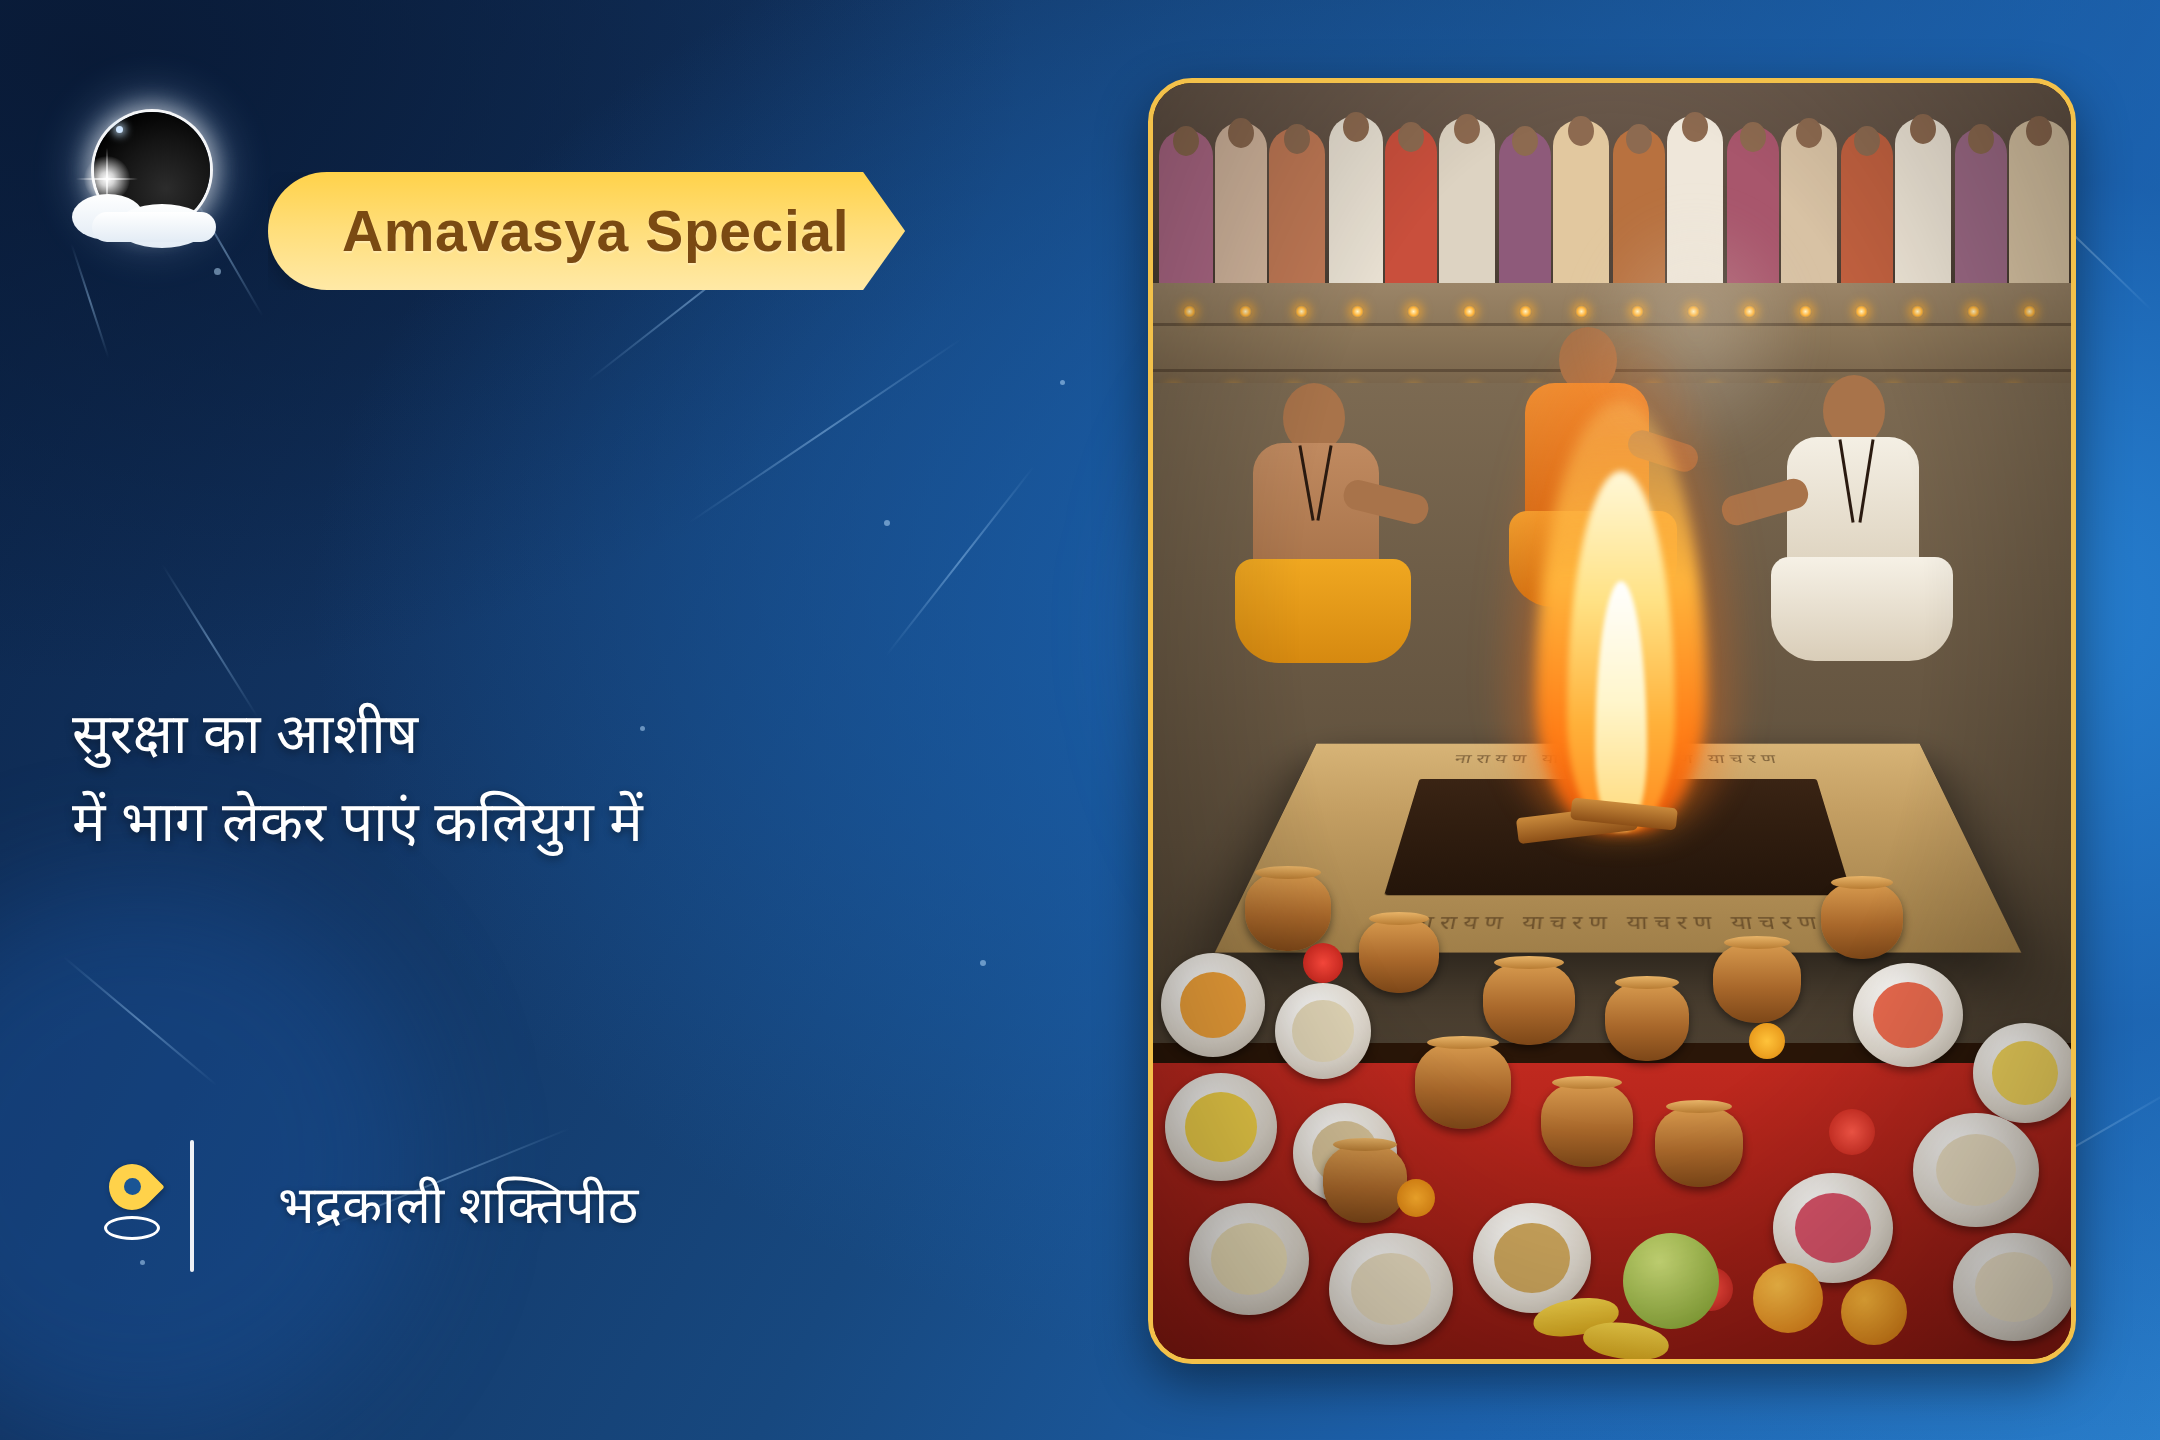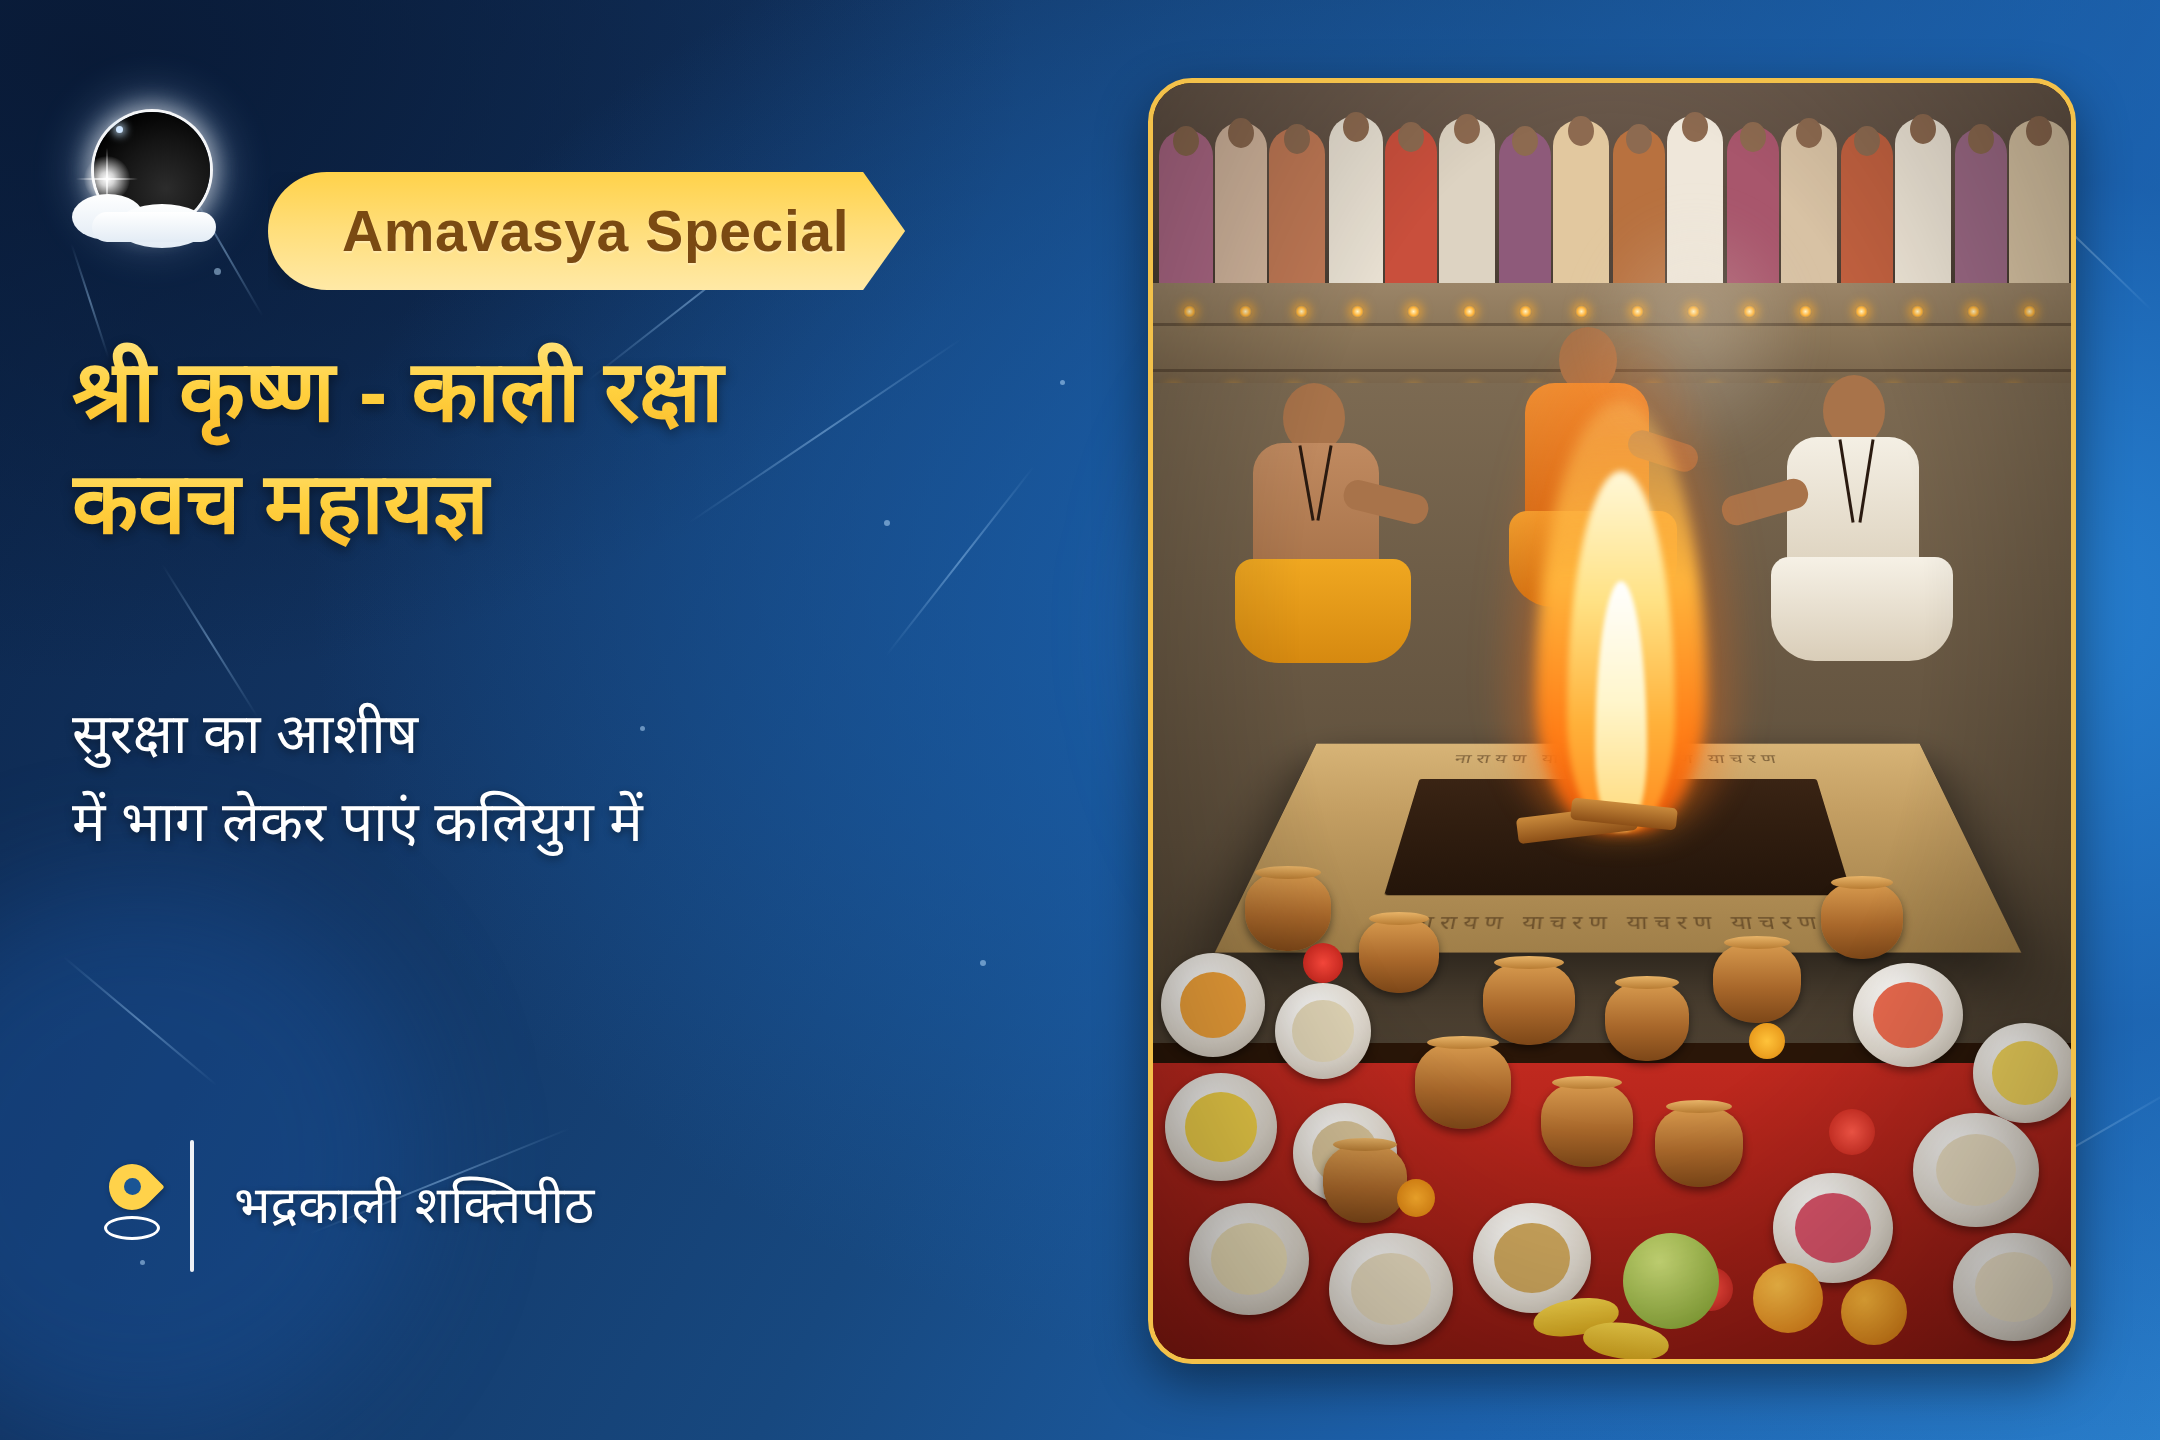--- a/index.html
+++ b/index.html
@@ -77,21 +77,21 @@
   .pin-box { width:104px; display:flex; justify-content:center; align-items:center; }
   .pin { position:relative; width:56px; height:84px; }
   .pin-head {
     position:absolute; left:5px; top:0; width:46px; height:46px; border-radius:50% 50% 50% 50%;
     background:#FFD24A; transform:rotate(-45deg); border-bottom-right-radius:2px;
     box-shadow:0 2px 6px rgba(0,0,0,.3);
   }
   .pin-hole { position:absolute; left:20px; top:14px; width:17px; height:17px; border-radius:50%; background:#1a5595; }
   .pin-base { position:absolute; left:0; top:52px; width:56px; height:24px; border:3px solid #ffffff; border-radius:50%; }
   .loc-div { width:4px; height:132px; background:rgba(255,255,255,.93); margin:0 40px 0 6px; border-radius:2px; }
-  .loc-lines { display:flex; flex-direction:column; justify-content:center; }
+  .loc-lines { display:flex; flex-direction:column; justify-content:center;margin-left:44px; }
   .l-line { font-size:52px; font-weight:400; line-height:1.42; color:#ffffff; white-space:nowrap; text-shadow:0 2px 6px rgba(0,0,0,.4); }
 
   
   .card {
     position:absolute; left:1148px; top:78px; width:928px; height:1286px;
     border-radius:44px; border:5px solid #F3C14A; overflow:hidden;
     box-shadow:0 18px 52px rgba(0,0,0,.45);
     background:#2a1608;
   }
   .photo { position:absolute; inset:0; overflow:hidden; }
@@ -202,24 +202,20 @@
       <div class="spark" style="left:30px;top:104px;width:5px;height:5px;"></div>
       <div class="cloud" style="left:-4px;top:86px;width:72px;height:46px;"></div>
       <div class="cloud" style="left:40px;top:96px;width:92px;height:44px;"></div>
       <div class="cloud" style="left:16px;top:104px;width:124px;height:30px;border-radius:18px;"></div>
     </div>
 
     <div class="badge">
       <span class="badge-text">Amavasya Special</span>
     </div>
 
-    <div class="heading">
-      <div class="h-line">श्री कृष्ण - काली रक्षा</div>
-      <div class="h-line">कवच महायज्ञ</div>
-    </div>
 
     <div class="body-copy">
       <div class="b-line">सुरक्षा का आशीष</div>
       <div class="b-line">में भाग लेकर पाएं कलियुग में</div>
     </div>
 
     <div class="loc">
       <div class="pin-box">
         <div class="pin">
           <div class="pin-head"></div>

